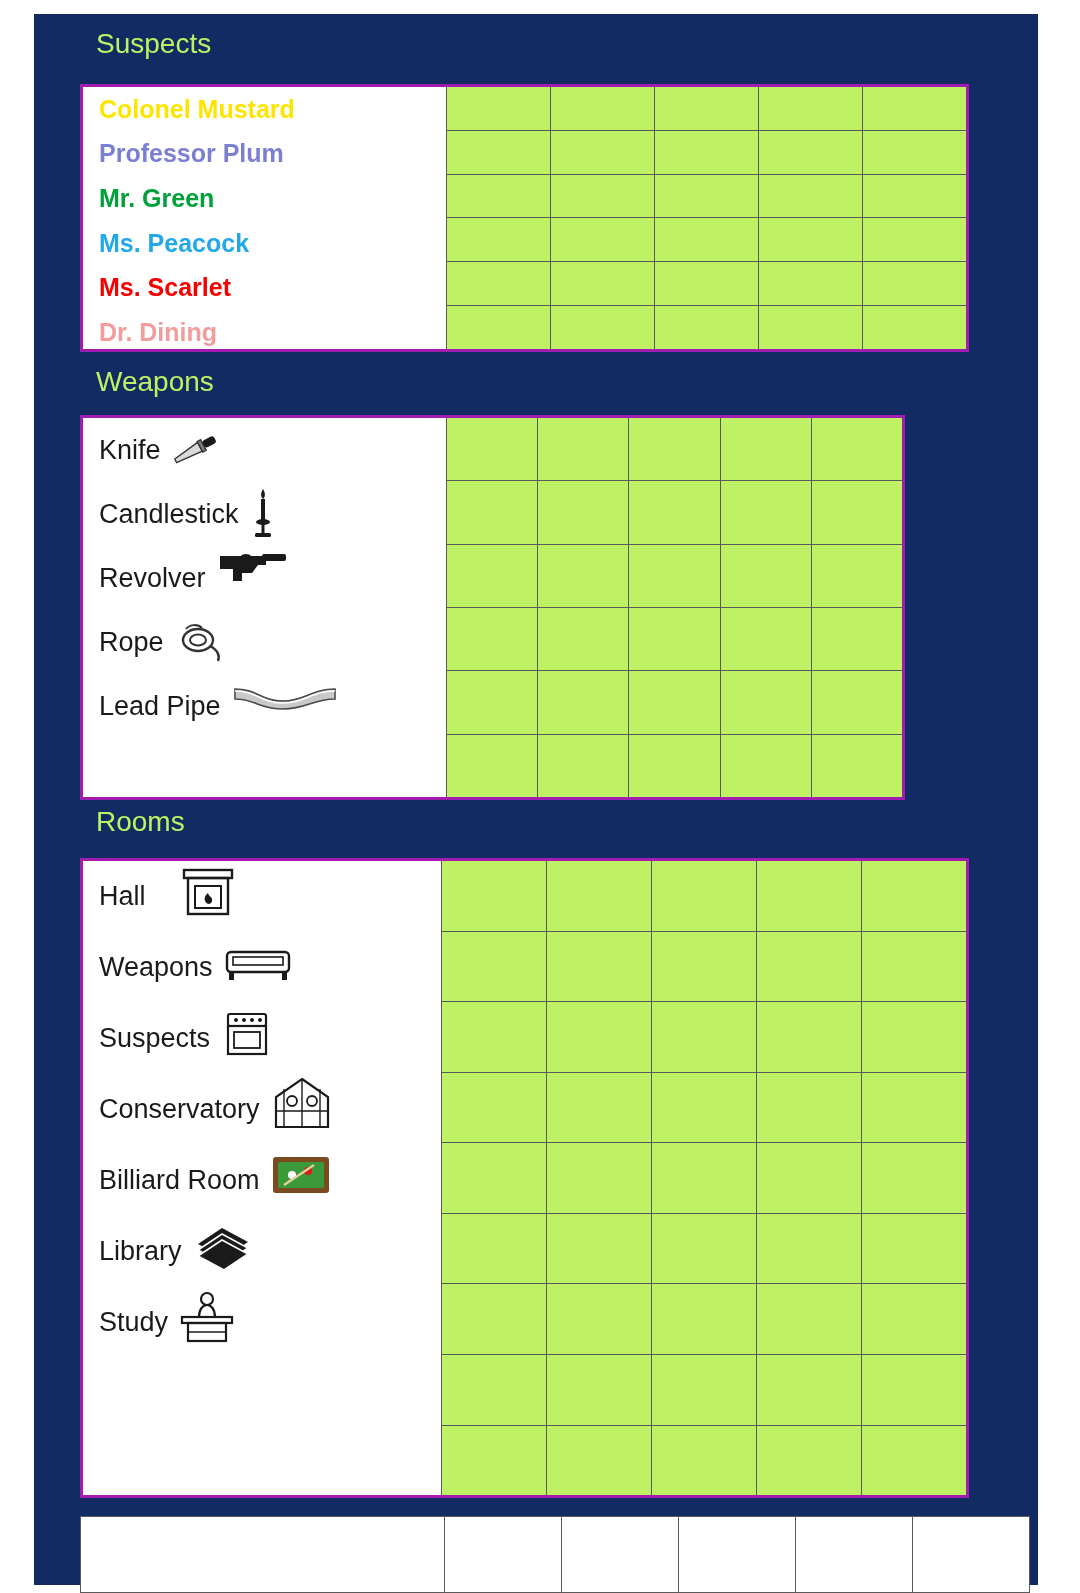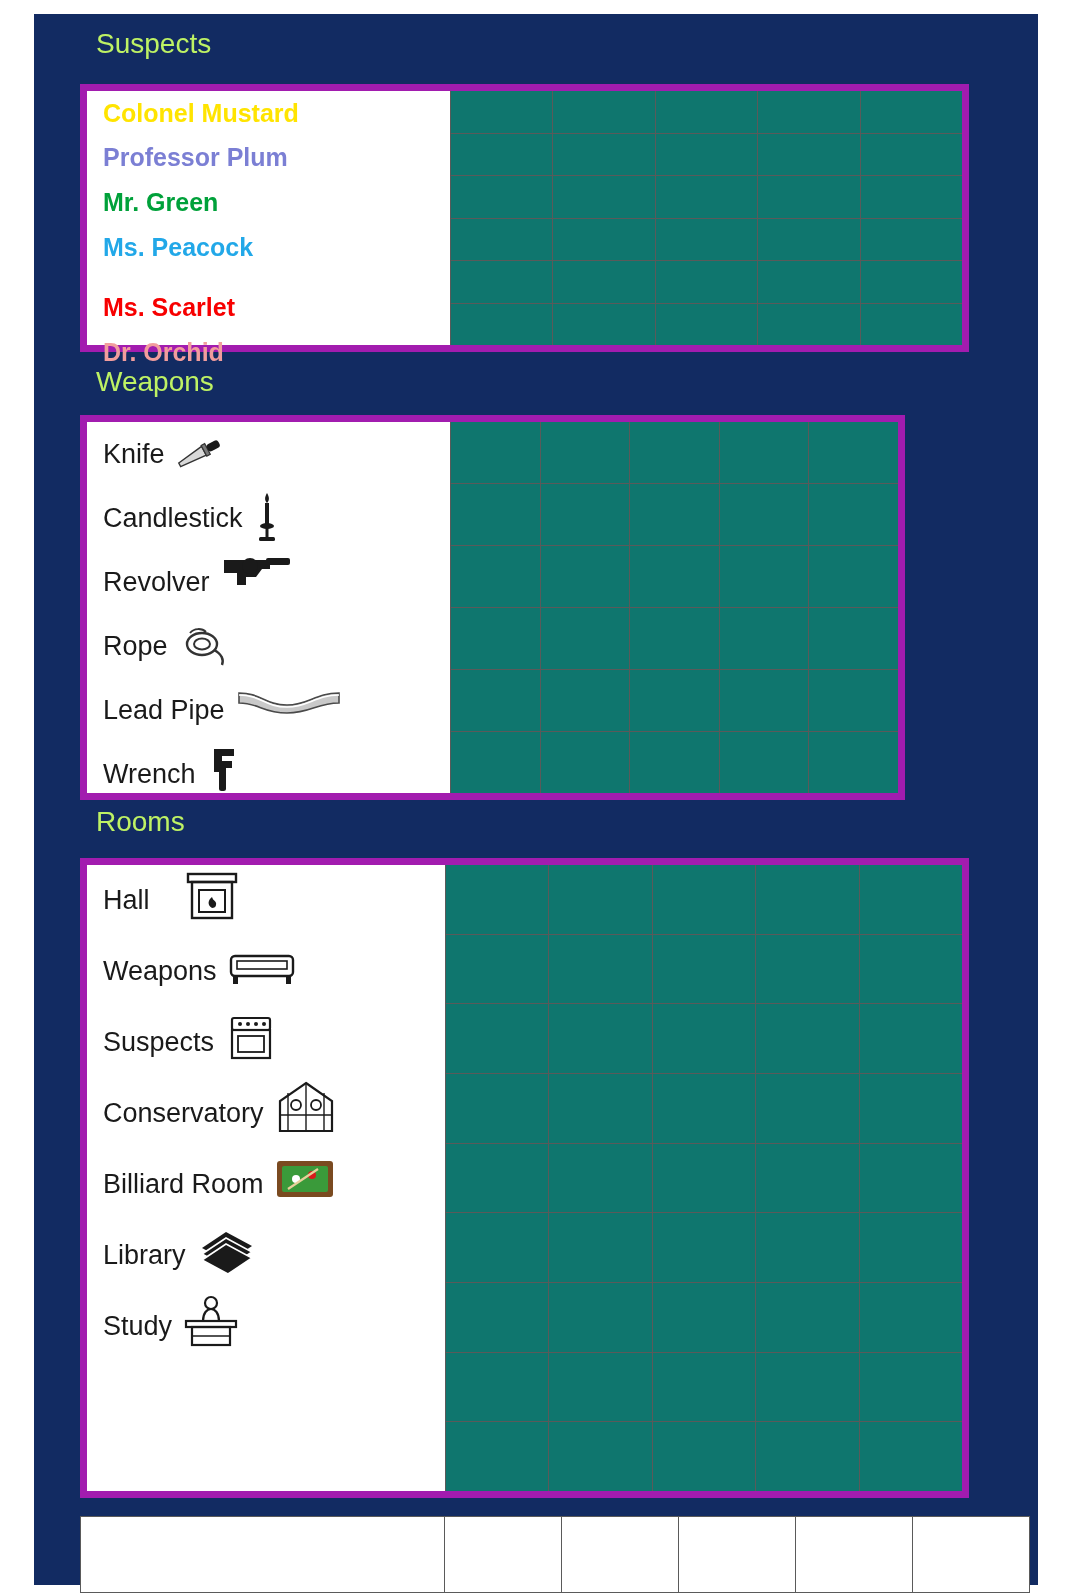--- a/index.html
+++ b/index.html
@@ -38,22 +38,22 @@
     color: #bef264;
     font-size: 28px;
     font-weight: 400;
     letter-spacing: 0px;
     line-height: 1;
   }
 
   .block {
     position: absolute;
     display: flex;
-    background: #0f766e;
-    border: 7px solid #a21caf;
+    background: #bef264;
+    border: 3px solid #a21caf;
     box-sizing: border-box;
   }
   .labels {
     background: #ffffff;
     box-sizing: border-box;
     flex: 0 0 auto;
   }
   .grid {
     display: flex;
     flex: 1 1 auto;
@@ -137,25 +137,25 @@
       </div>
       <div class="suspect-row" style="height:44.6px; color:#7b7fd4;">
         <span>Professor Plum</span>
       </div>
       <div class="suspect-row" style="height:44.6px; color:#00a13a;">
         <span>Mr. Green</span>
       </div>
       <div class="suspect-row" style="height:44.6px; color:#22a8e8;">
         <span>Ms. Peacock</span>
       </div>
-      <div class="suspect-row" style="height:44.6px; color:#f70000;margin-top:16px;">
+      <div class="suspect-row" style="height:44.6px; color:#f70000;">
         <span>Ms. Scarlet</span>
       </div>
       <div class="suspect-row" style="height:44.6px; color:#f29d9d;">
-        <span>Dr. Orchid</span>
+        <span>Dr. Dining</span>
       </div>
     </div>
     <div class="grid">
       <div class="gridcol">
         <div class="cell"></div>
         <div class="cell"></div>
         <div class="cell"></div>
         <div class="cell"></div>
         <div class="cell"></div>
         <div class="cell"></div>
@@ -252,29 +252,20 @@
       <div class="item-row" style="height:64px;">
         <span>Lead Pipe</span>
         <span class="ico" style="margin-bottom:20px;">
           <svg width="108" height="34" viewBox="0 0 108 34">
             <path d="M4 10 C26 10 30 22 52 22 C74 22 80 10 104 10 L104 20 C82 20 76 30 52 30 C28 30 24 20 4 20 Z" fill="#c9c9c9" stroke="#4a4a4a" stroke-width="1.6"></path>
             <path d="M4 12 C26 12 30 24 52 24 C74 24 80 12 104 12" fill="none" stroke="#ffffff" stroke-width="1.6"></path>
           </svg>
         </span>
       </div>
 
-      <div class="item-row" style="height:64px;">
-        <span>Wrench</span>
-        <span class="ico" style="margin-bottom:8px;">
-          <svg width="36" height="50" viewBox="0 0 36 50">
-            <path d="M8 4 h20 v7 h-12 v5 h10 v7 h-10 v4 h-8 z" fill="#1a1a1a"></path>
-            <rect x="13" y="20" width="7" height="26" rx="2.5" fill="#1a1a1a"></rect>
-          </svg>
-        </span>
-      </div>
 
     </div>
     <div class="grid">
       <div class="gridcol">
         <div class="cell"></div>
         <div class="cell"></div>
         <div class="cell"></div>
         <div class="cell"></div>
         <div class="cell"></div>
         <div class="cell"></div>

